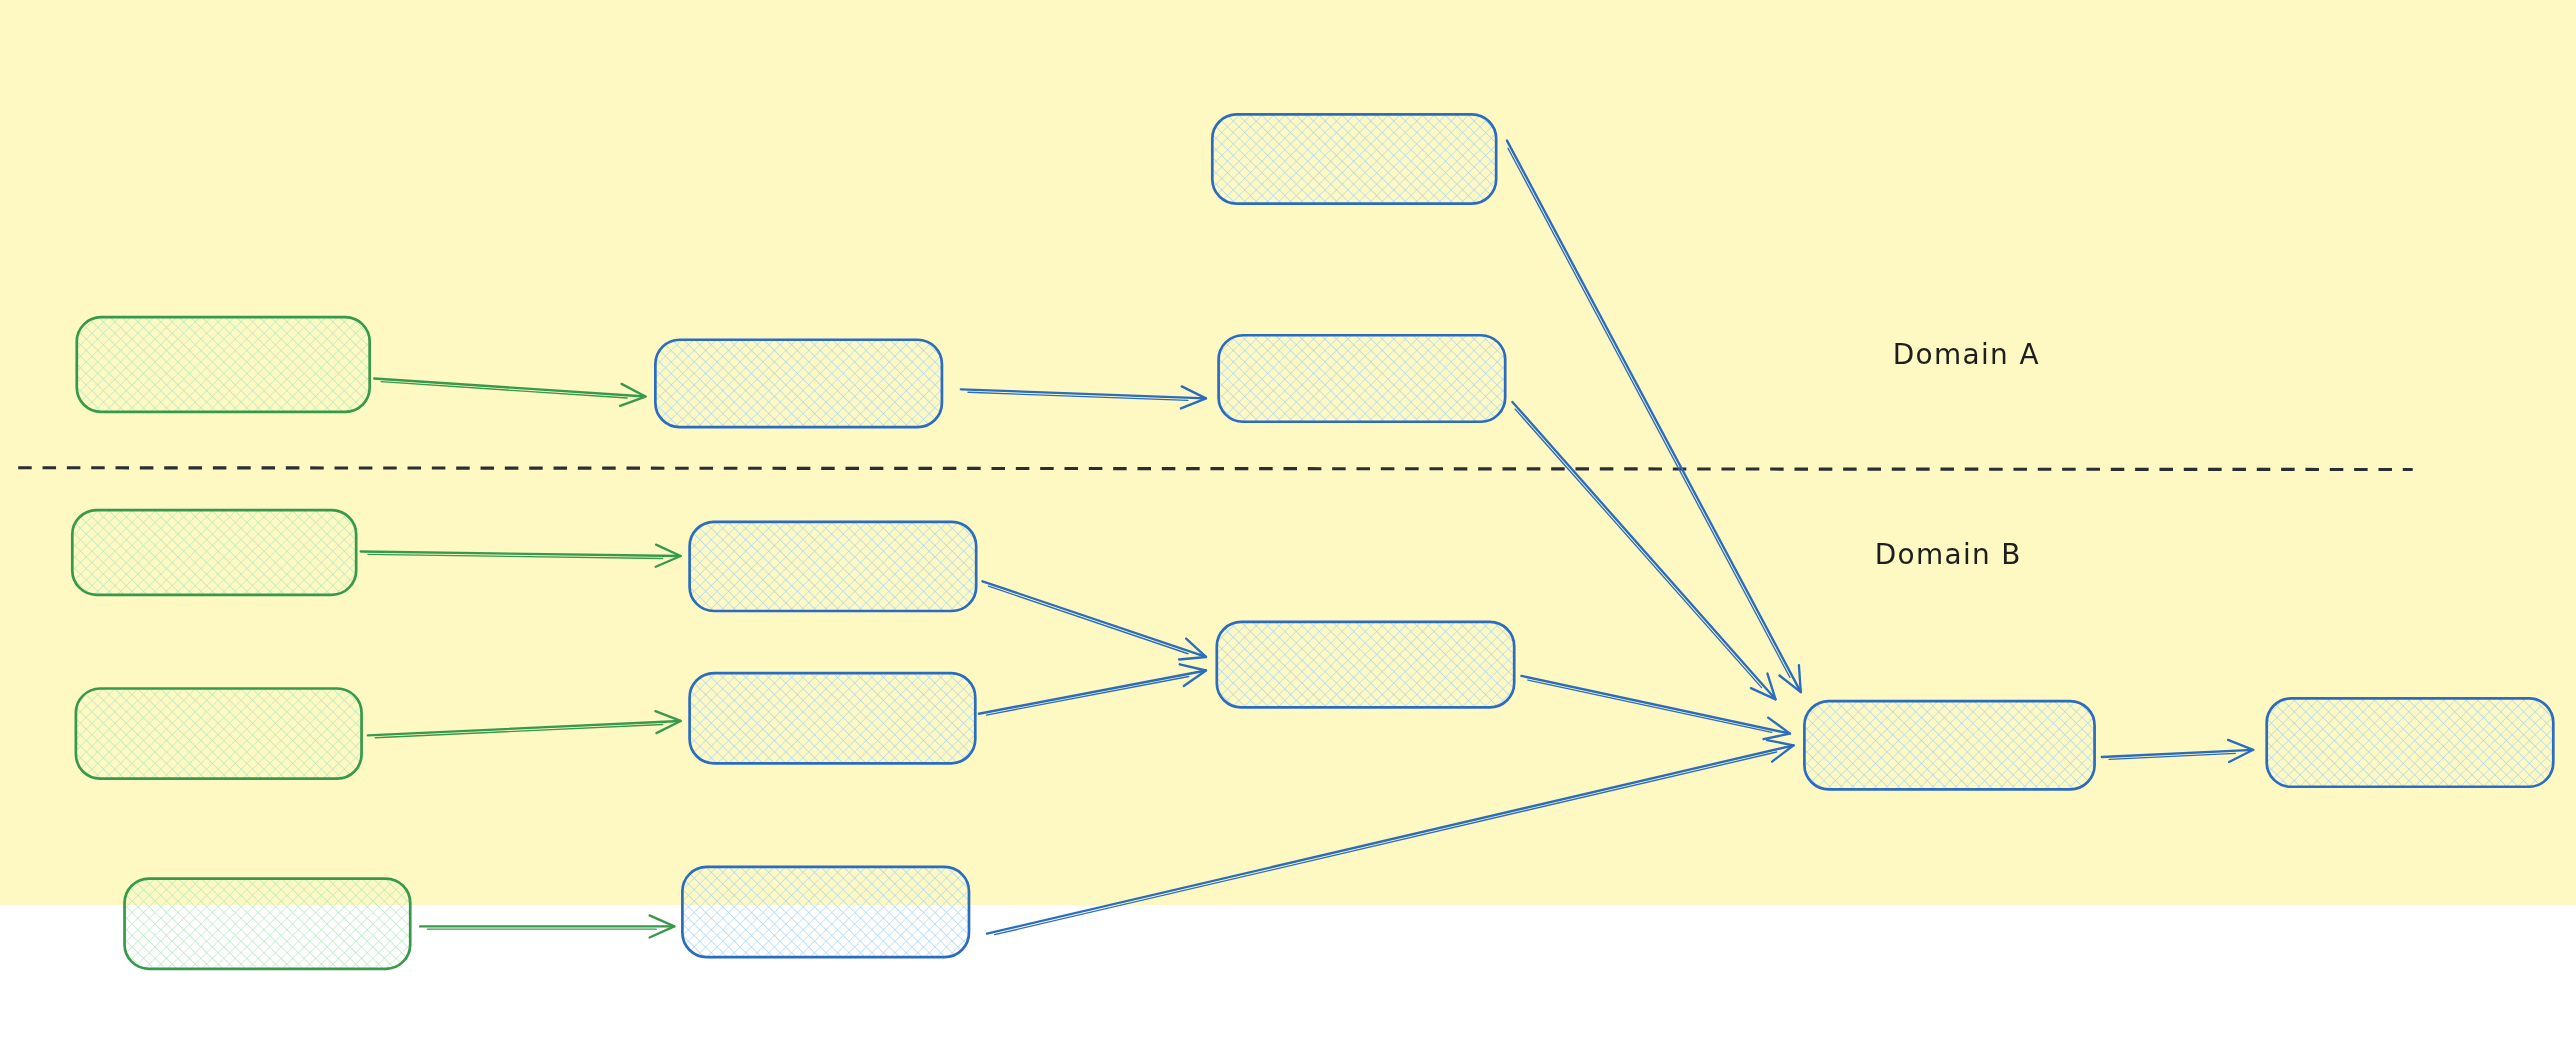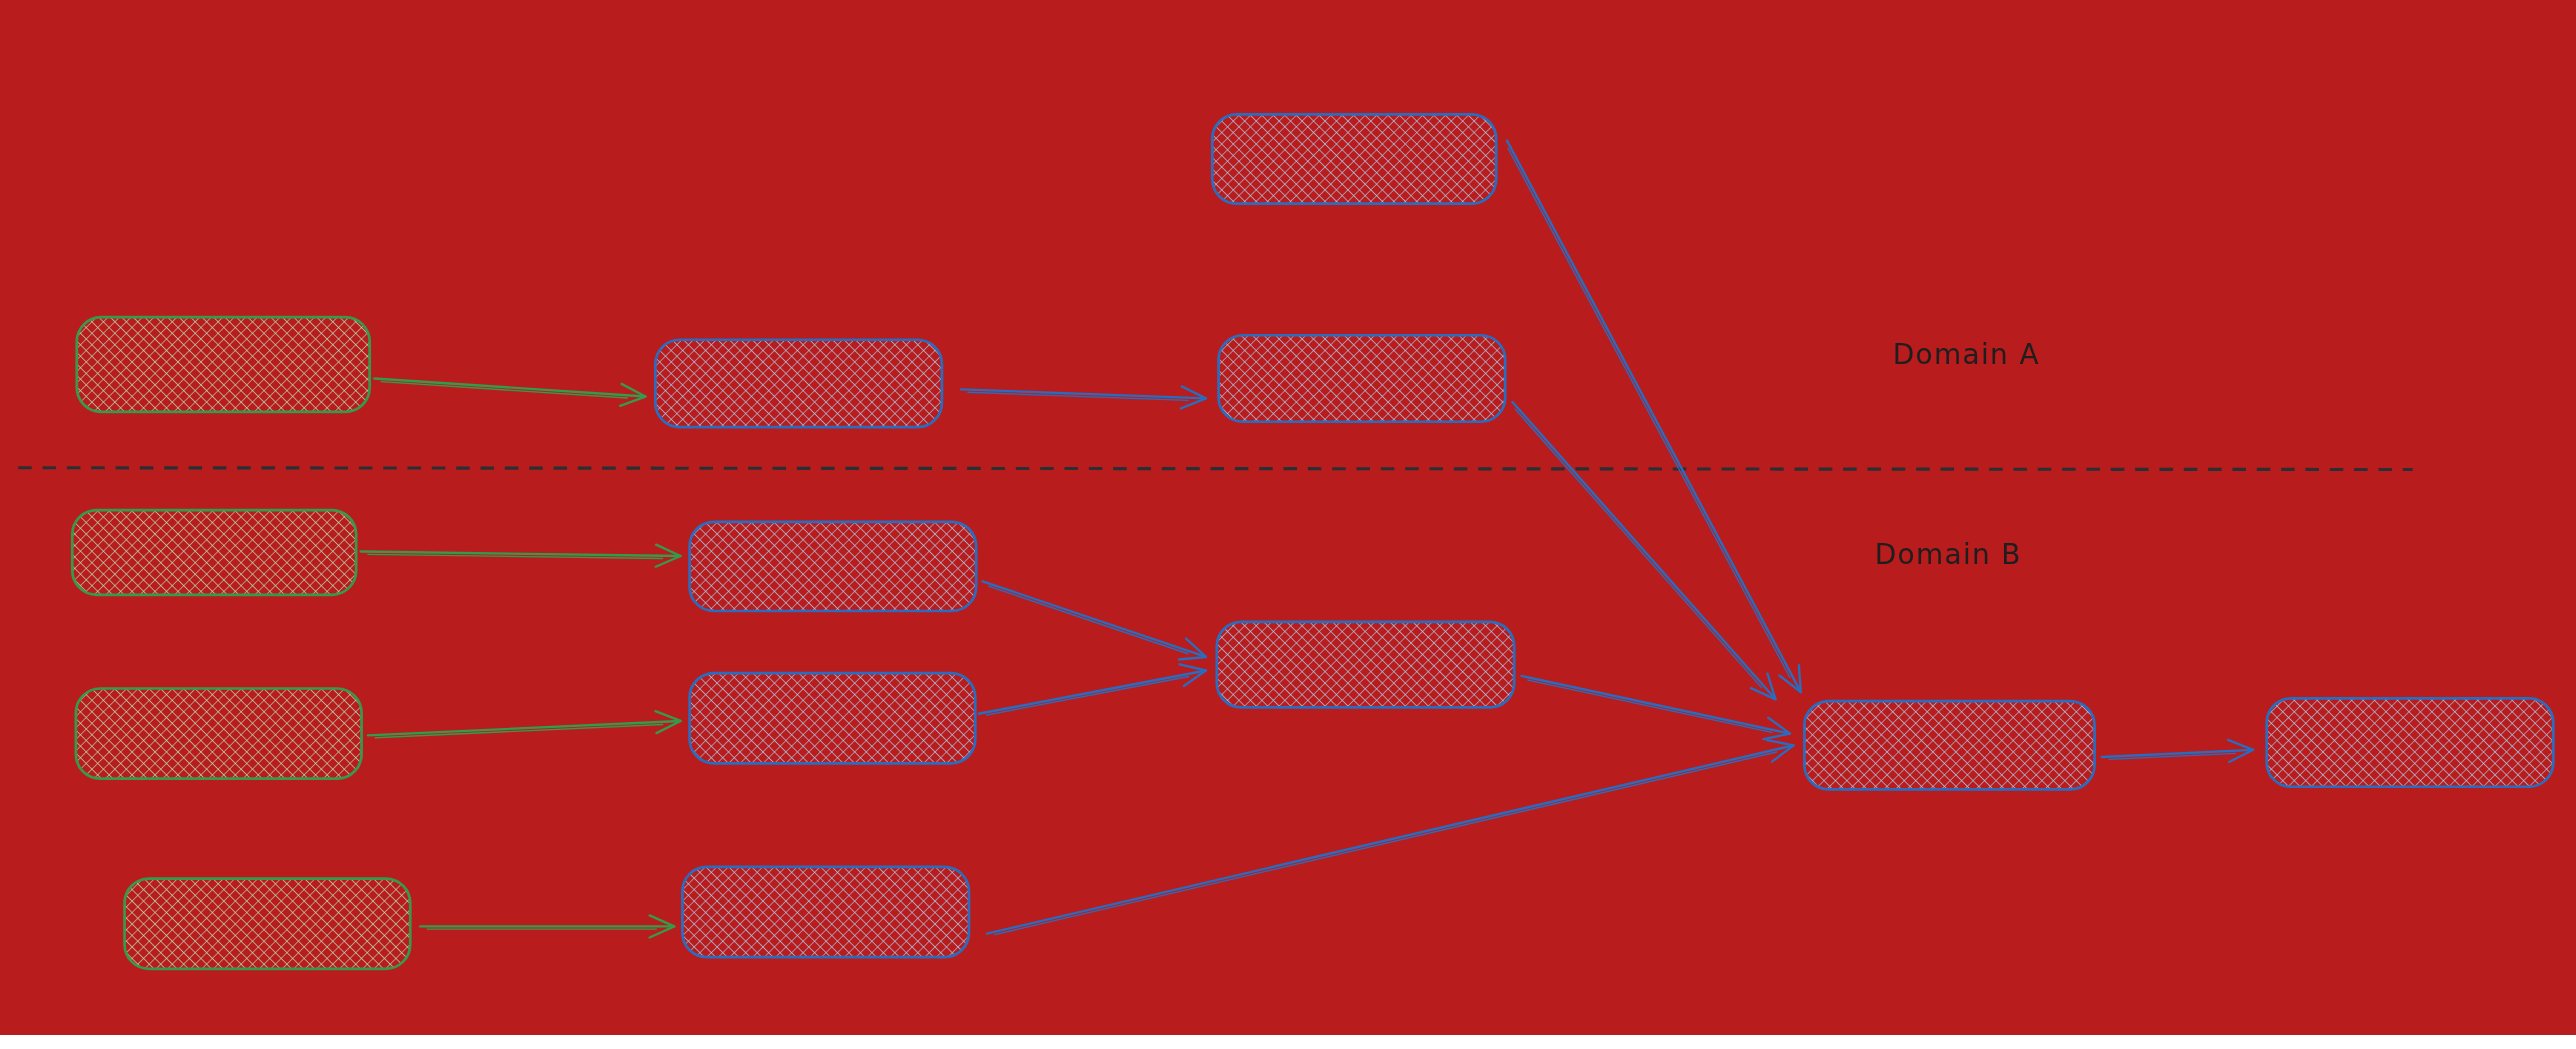--- a/index.html
+++ b/index.html
@@ -9,22 +9,22 @@
   }
   body {
     width: 2576px;
     height: 1049px;
     overflow: hidden;
     font-family: "Liberation Sans", sans-serif;
   }
   .canvas-wrap {
     position: relative;
     width: 2576px;
-    height: 1035px;
-    background: #b91c1c;
+    height: 905px;
+    background: #fef9c3;
   }
   svg { display: block; }
   .domain-label {
     font-family: "DejaVu Sans", sans-serif;
     font-size: 31px;
     font-weight: 500;
     letter-spacing: 1.5px;
   }
 </style>
 </head>

